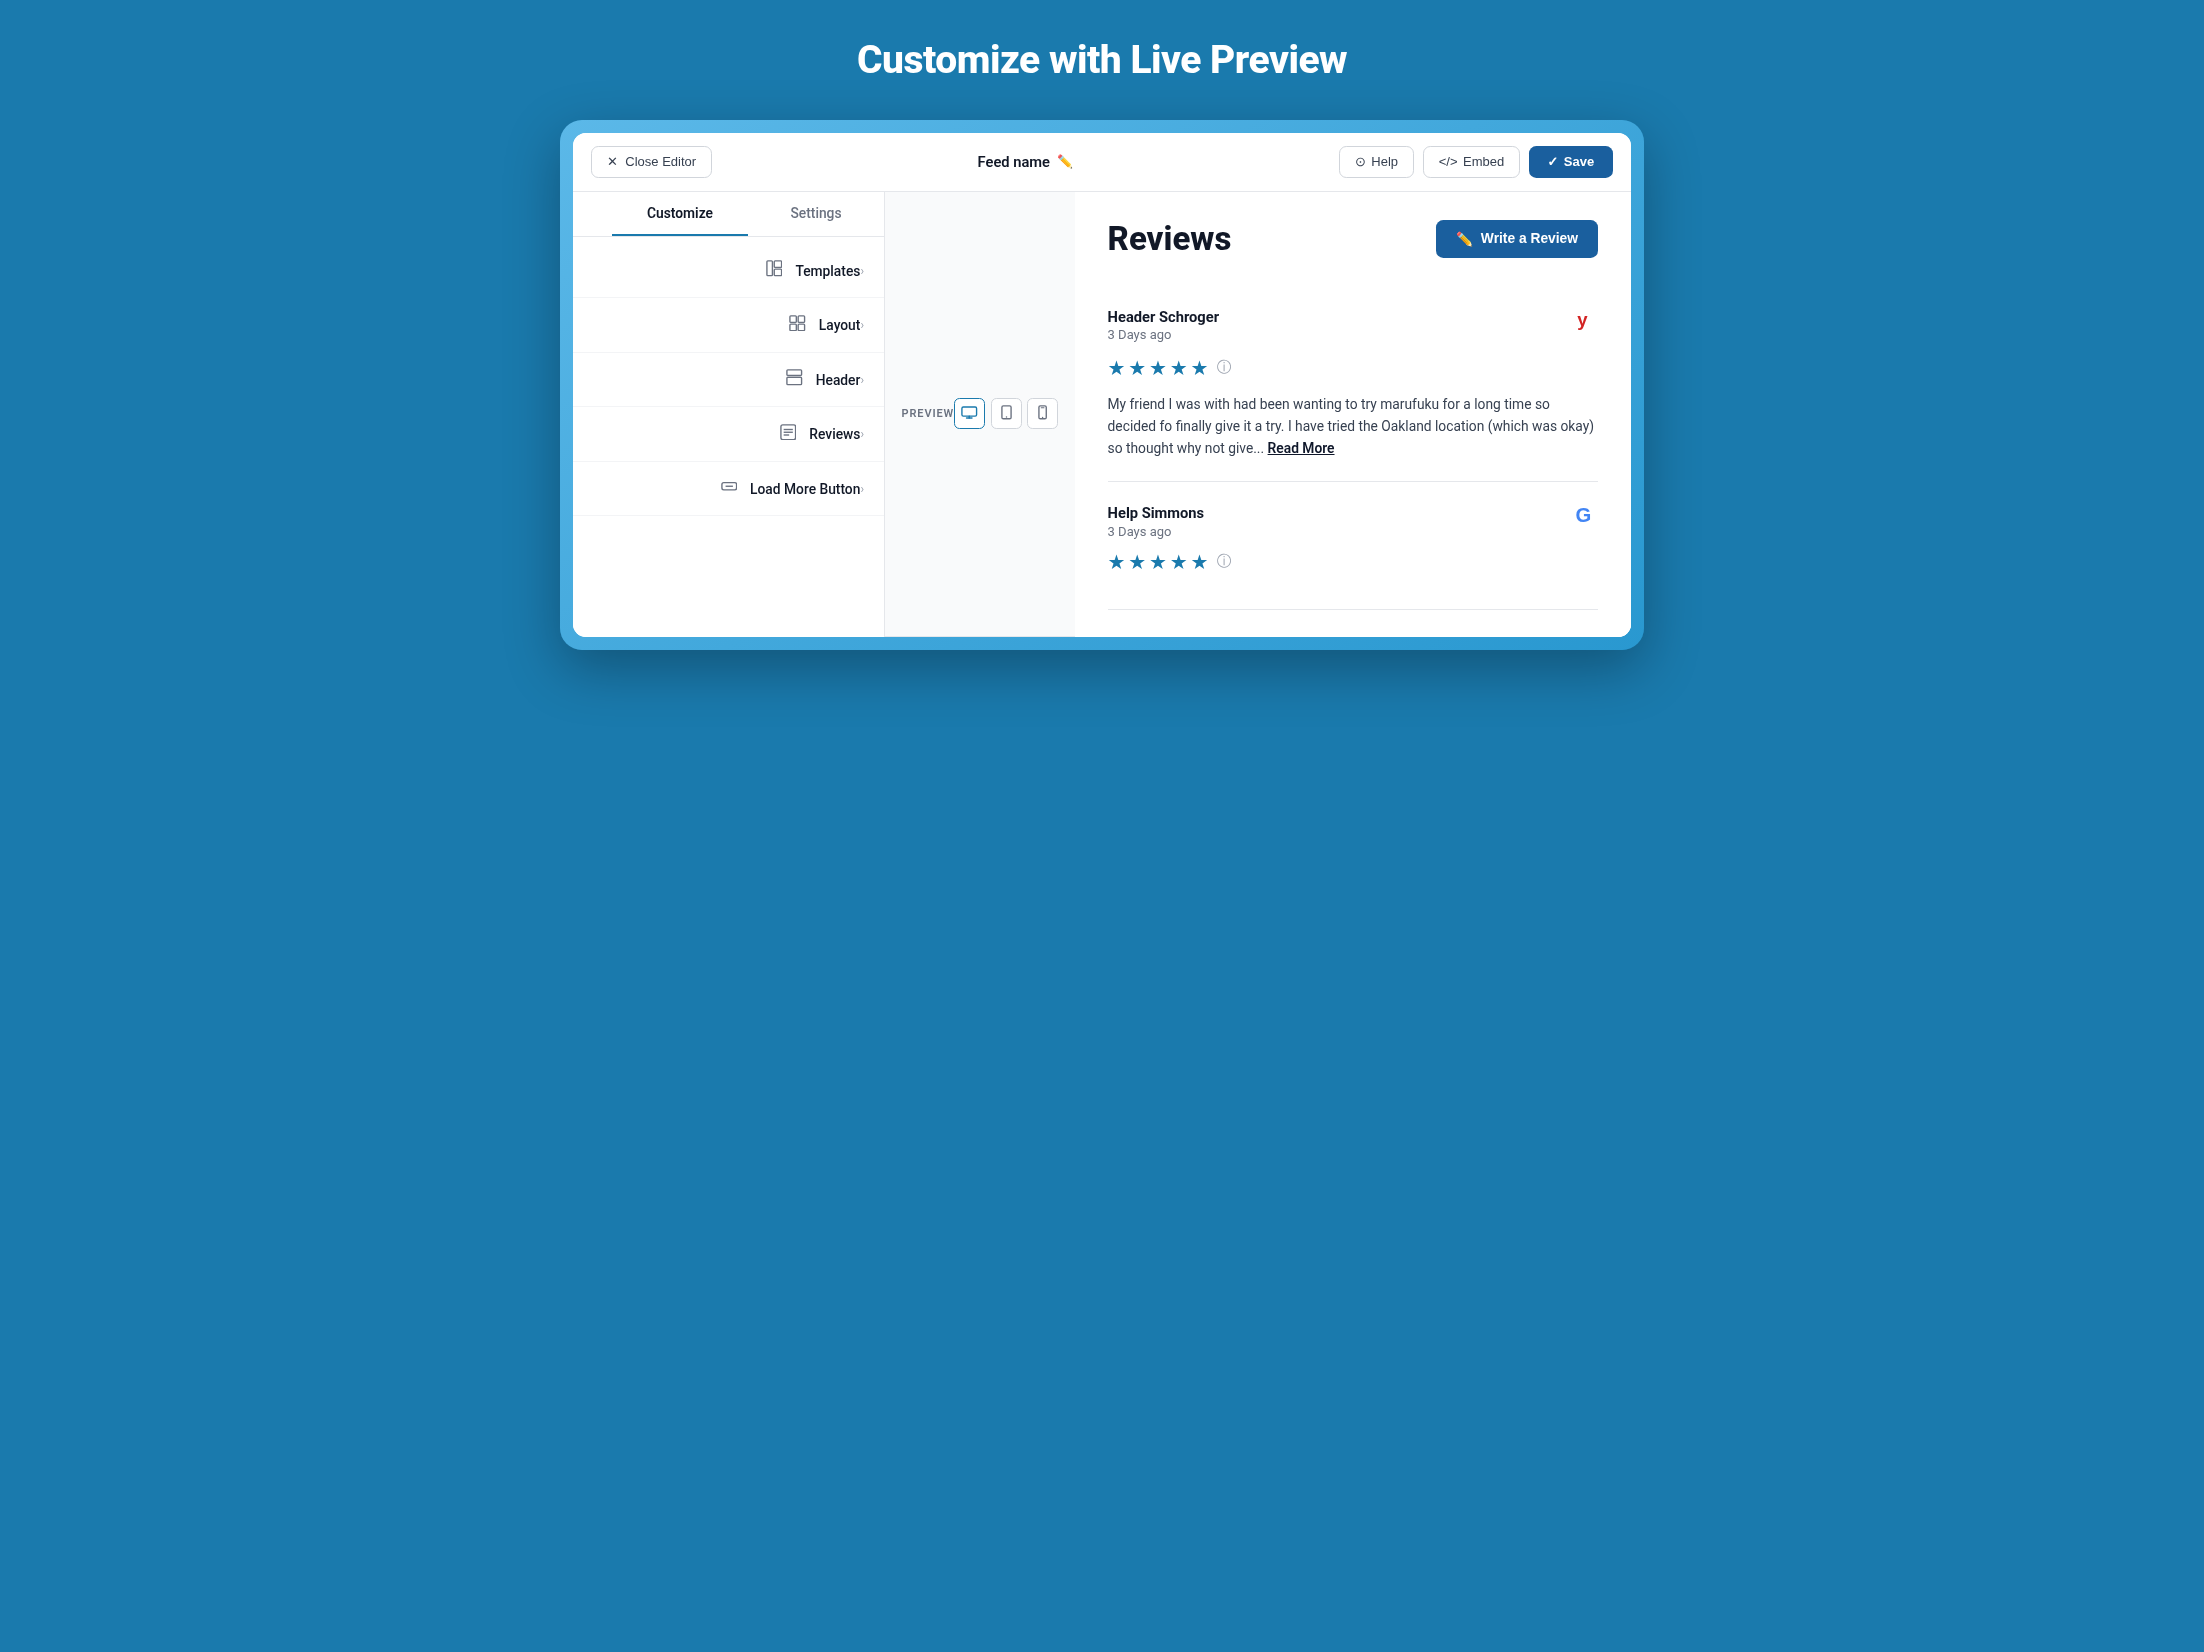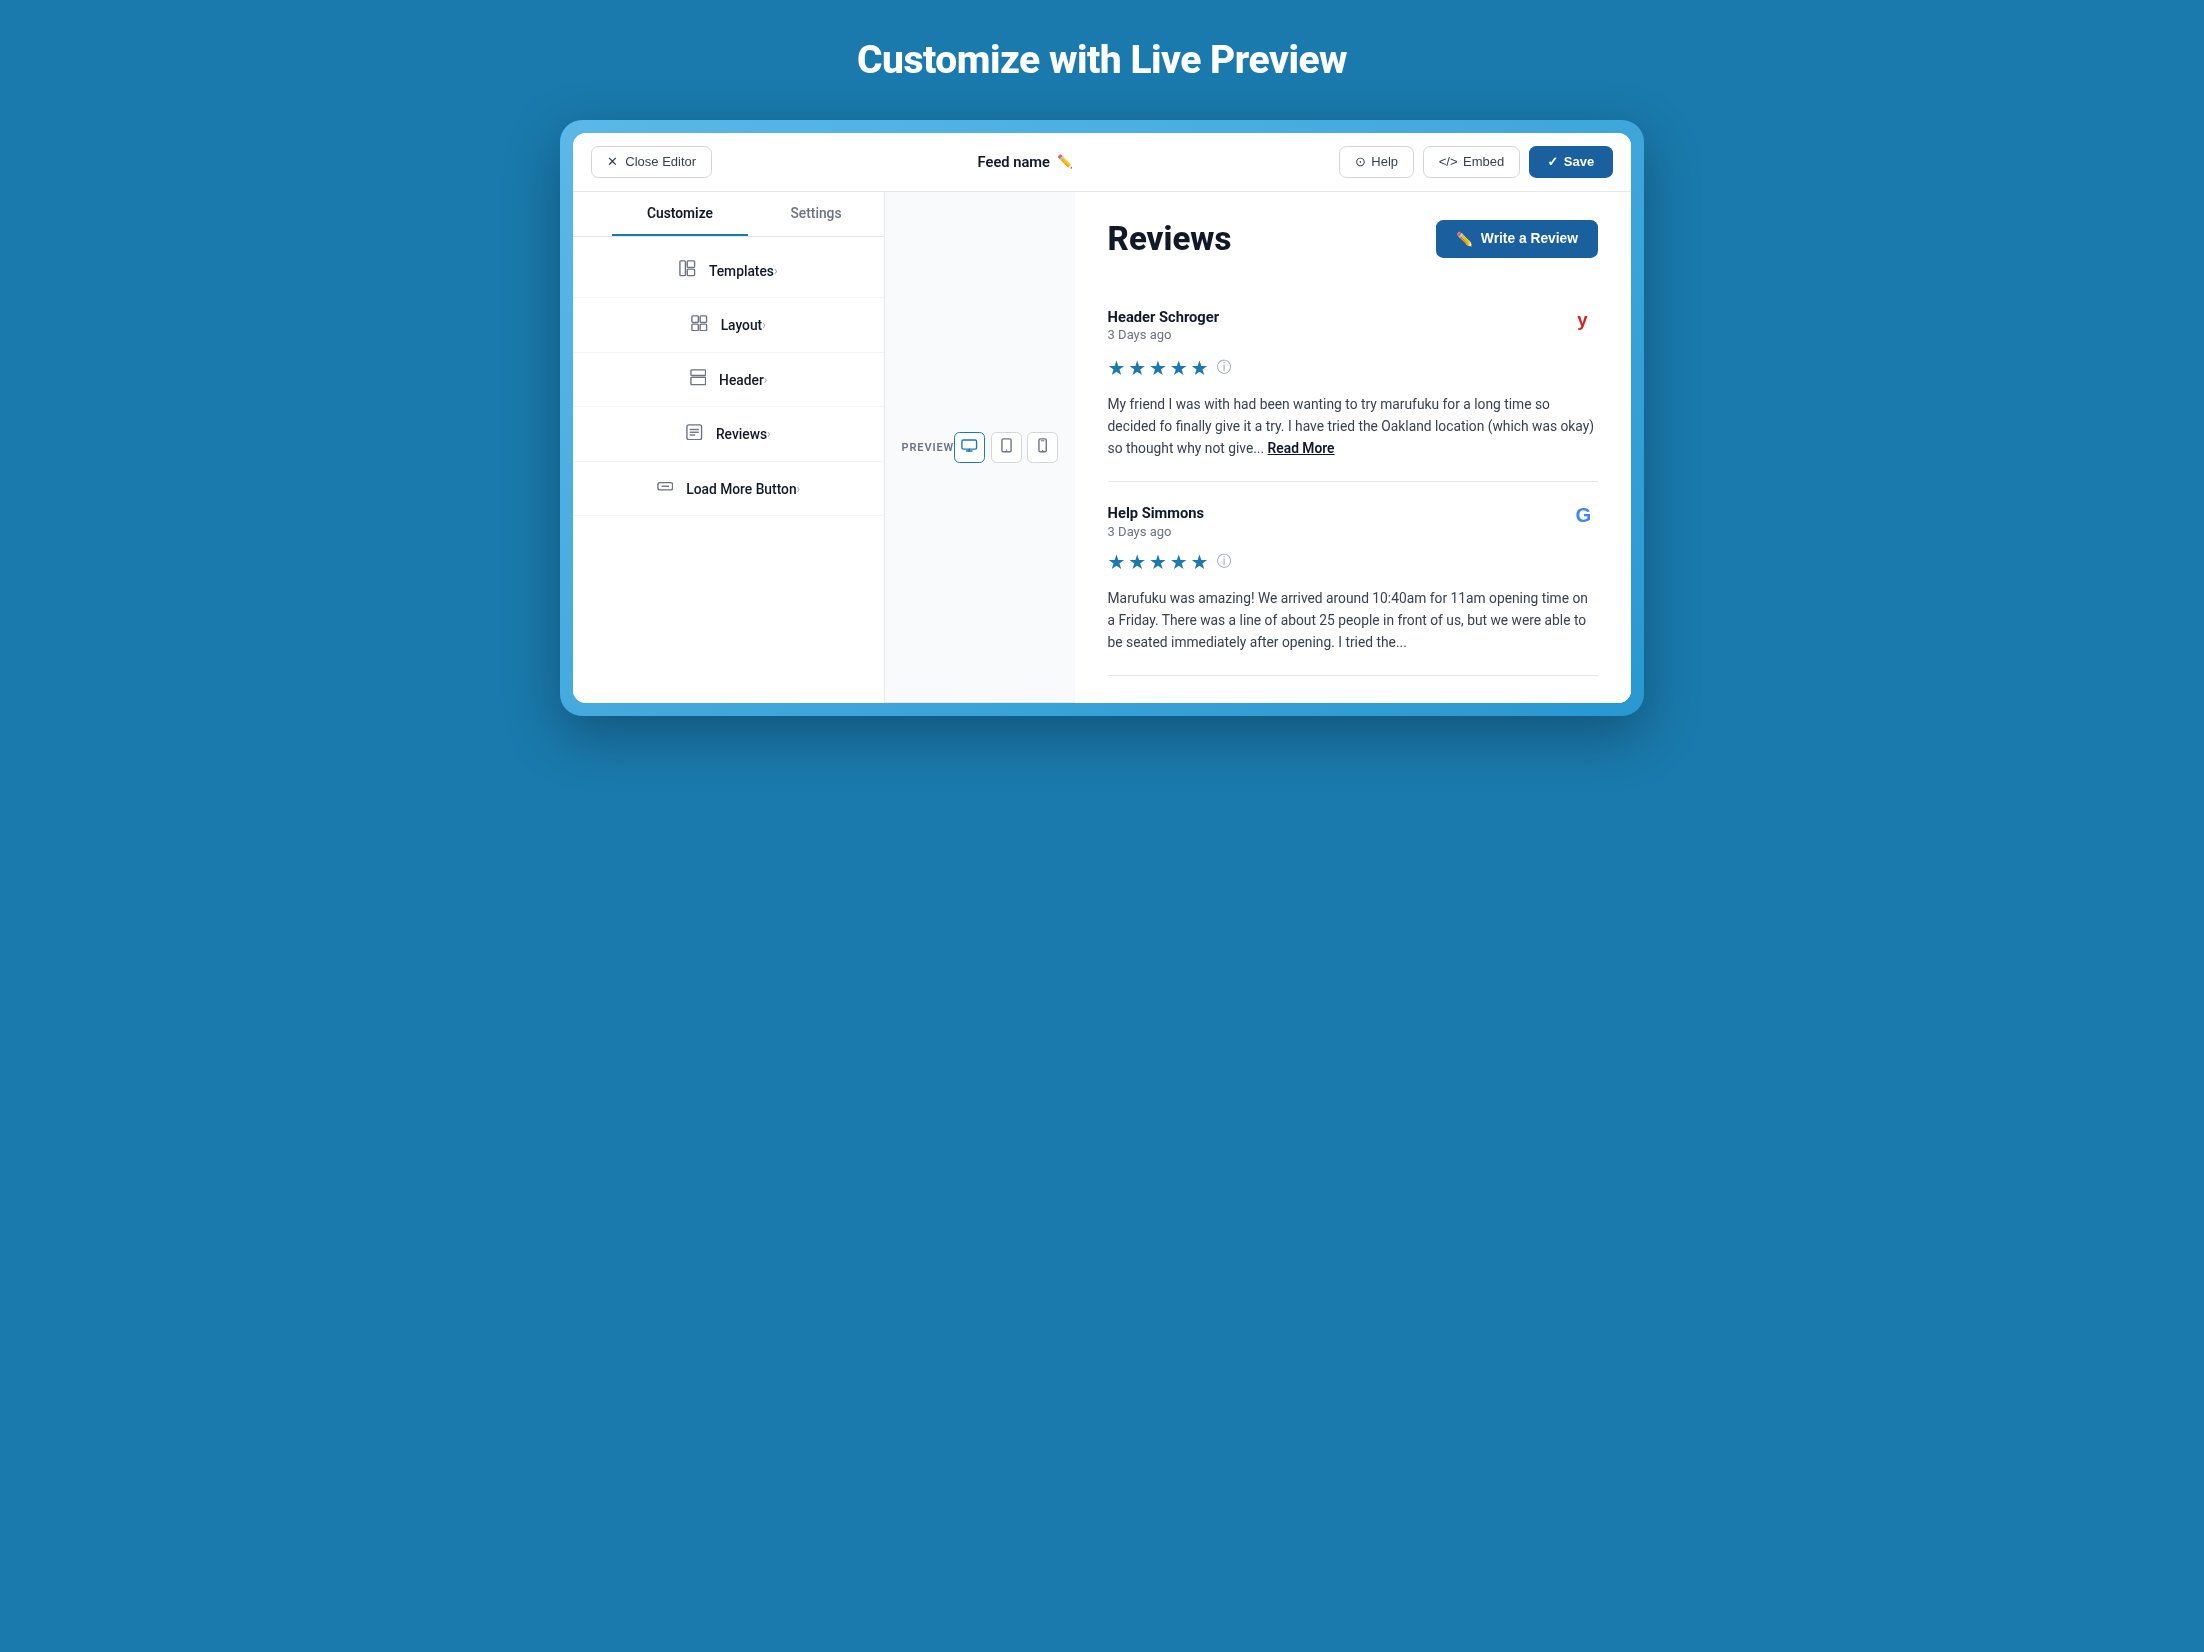--- a/index.html
+++ b/index.html
@@ -149,21 +149,21 @@
       border-bottom: 2.8px solid #1a7aad;
     }
 
     .sidebar-menu {
       padding: 7.3px 0;
     }
 
     .sidebar-item {
       display: flex;
       align-items: center;
-      justify-content: center;
+      justify-content: flex-end;
       padding: 16.5px 20px;
       cursor: pointer;
       border-bottom: 0.9px solid #f3f4f6;
     }
 
     .sidebar-item-left {
       display: flex;
       align-items: center;
       gap: 13px;
     }
@@ -547,21 +547,20 @@
               </span>
             </div>
             <div class="stars">
               <span class="star">★</span>
               <span class="star">★</span>
               <span class="star">★</span>
               <span class="star">★</span>
               <span class="star">★</span>
               <span class="info-icon">ⓘ</span>
             </div>
-            <p class="review-text">Marufuku was amazing! We arrived around 10:40am for 11am opening time on a Friday. There was a line of about 25 people in front of us, but we were able to be seated immediately after opening. I tried the...</p>
           </div>
 
         </div>
       </div>
 
     </div>
   </div>
 </div>
 
 

